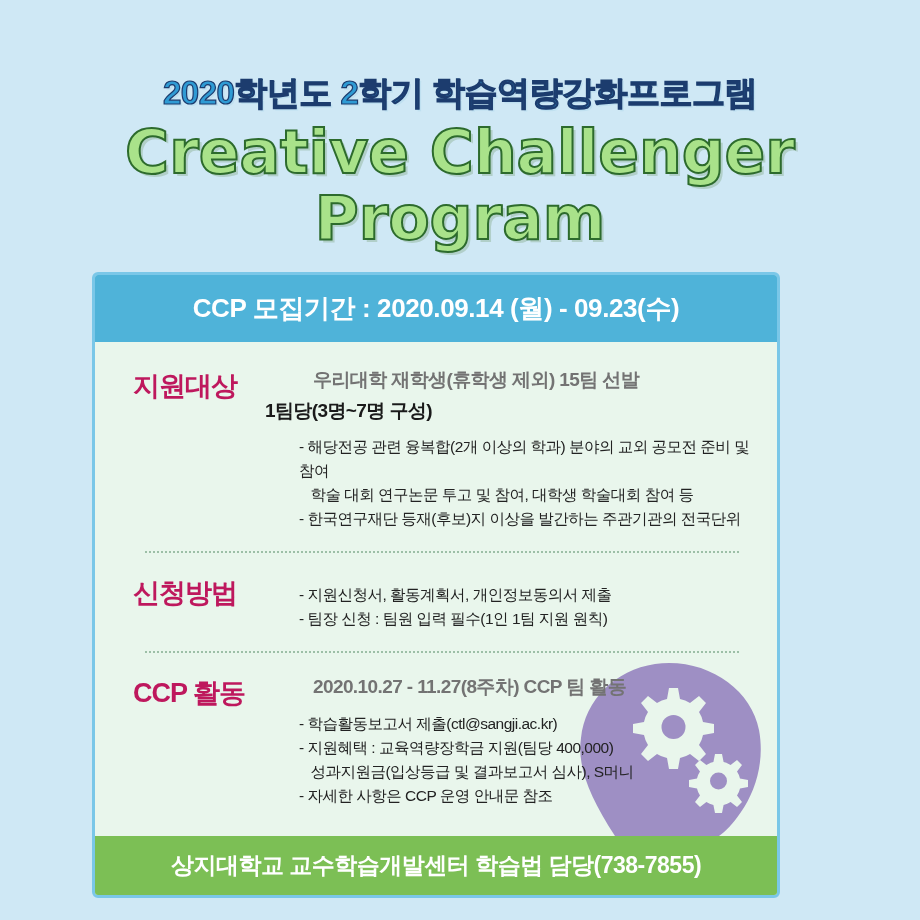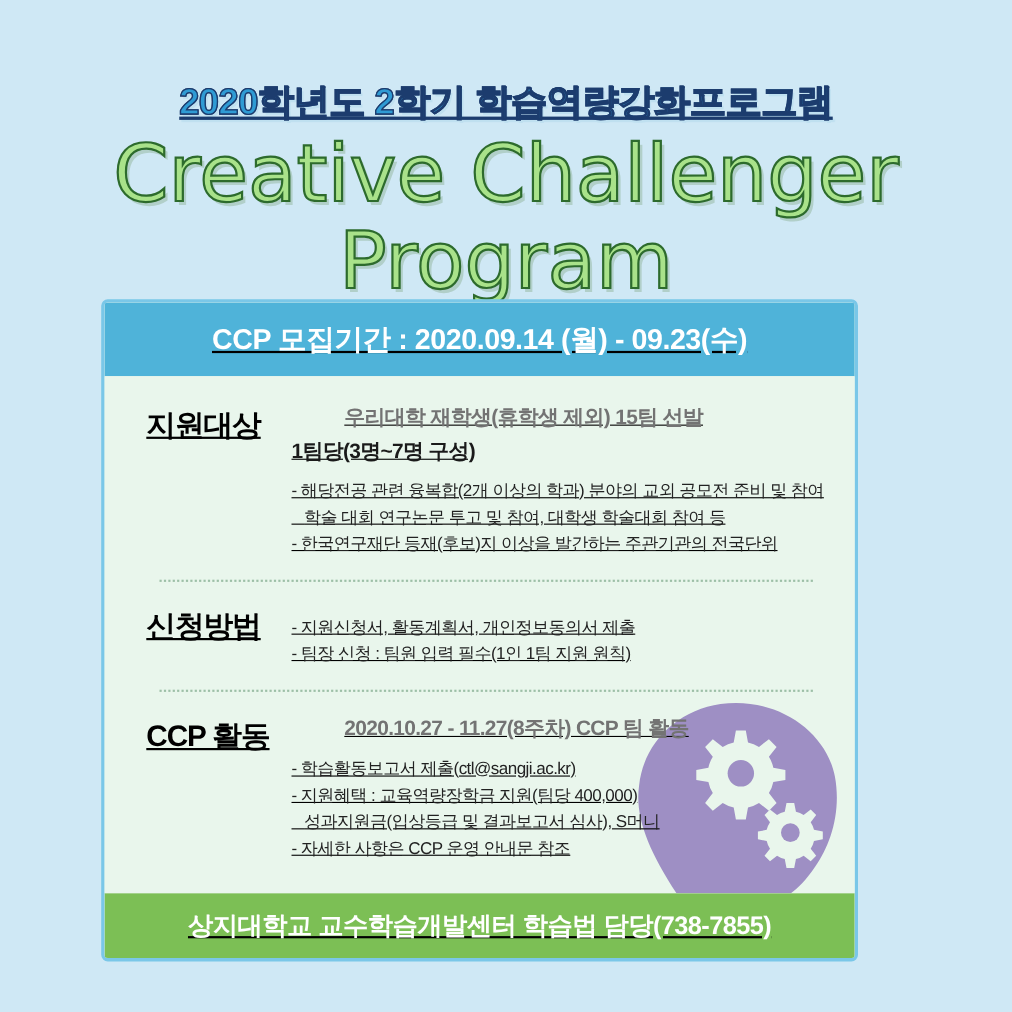--- a/index.html
+++ b/index.html
@@ -22,46 +22,44 @@
   }
   .title-kr {
     font-size: 33px;
     font-weight: bold;
     letter-spacing: -0.5px;
     color: #2f9bd4;
     -webkit-text-stroke: 1.2px #1c3c6e;
     text-shadow: 2px 2px 0 #bfe0f0;
     margin: 0 0 6px 0;
     line-height: 1.25;
-    text-decoration: underline;
   }
   .title-en {
-    font-size: 72px;
-    font-weight: normal;
+    font-size: 60px;
+    font-weight: bold;
     letter-spacing: 0px;
     color: #a9e28a;
     -webkit-text-stroke: 2px #2d6b2d;
     text-shadow: 3px 3px 0 rgba(120,160,120,0.35);
     margin: 0;
     line-height: 1.1;
     font-family: "DejaVu Sans", sans-serif;
   }
 
   
   .card {
     position: absolute;
     left: 92px;
     top: 272px;
     width: 688px;
     border: 3px solid #7ac7e8;
     border-radius: 6px;
     box-sizing: border-box;
     overflow: hidden;
     background: #e9f6ec;
-    text-decoration: underline;
   }
   .card-banner {
     background: #4fb3d9;
     color: #ffffff;
     text-align: center;
     font-size: 26px;
     font-weight: bold;
     padding: 16px 0 16px 0;
     letter-spacing: -0.4px;
   }
@@ -86,21 +84,21 @@
     position: relative;
     display: flex;
     align-items: flex-start;
     z-index: 2;
   }
   .sec-label {
     width: 140px;
     flex: 0 0 140px;
     font-size: 27px;
     font-weight: bold;
-    color: #000000;
+    color: #be185d;
     letter-spacing: -1px;
     padding-top: 2px;
     text-align: left;
     padding-left: 12px;
     box-sizing: border-box;
   }
   .sec-content {
     flex: 1;
     padding-left: 4px;
   }
@@ -115,20 +113,21 @@
   }
   .sec-sub {
     font-size: 19px;
     font-weight: bold;
     color: #1a1a1a;
     letter-spacing: -0.6px;
     line-height: 1.5;
   }
   .bullets {
     margin-top: 10px;
+    margin-left: 34px;
   }
   .bullet {
     font-size: 15.5px;
     color: #222;
     letter-spacing: -0.5px;
     line-height: 1.55;
     white-space: pre-wrap;
   }
   .divider {
     border-top: 2px dotted #9dbfa7;

